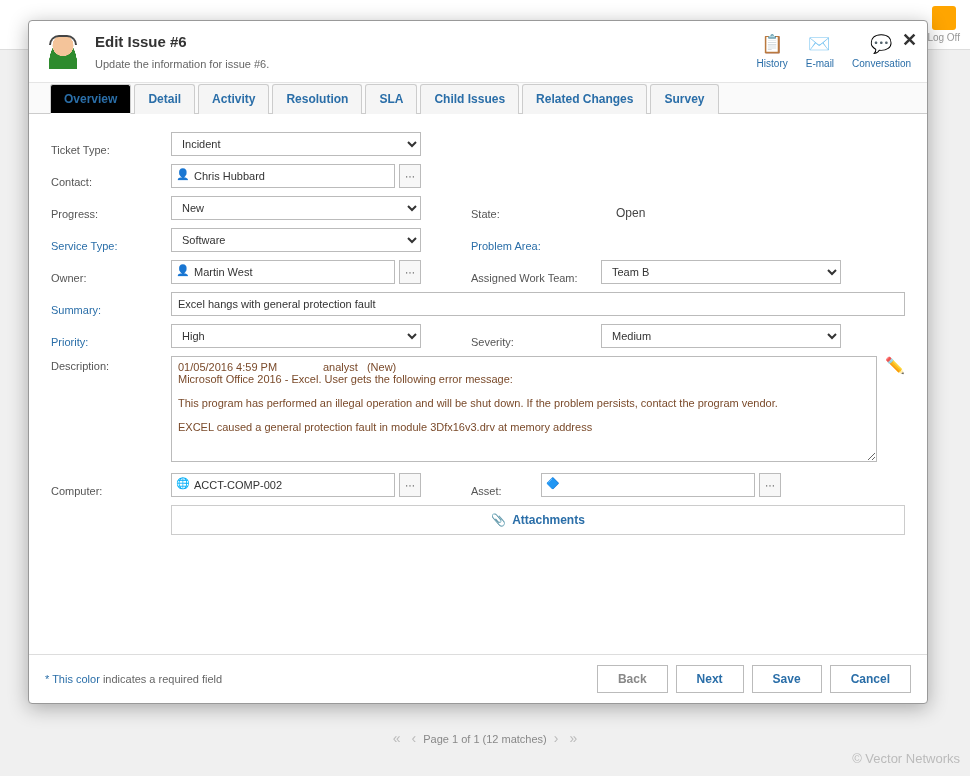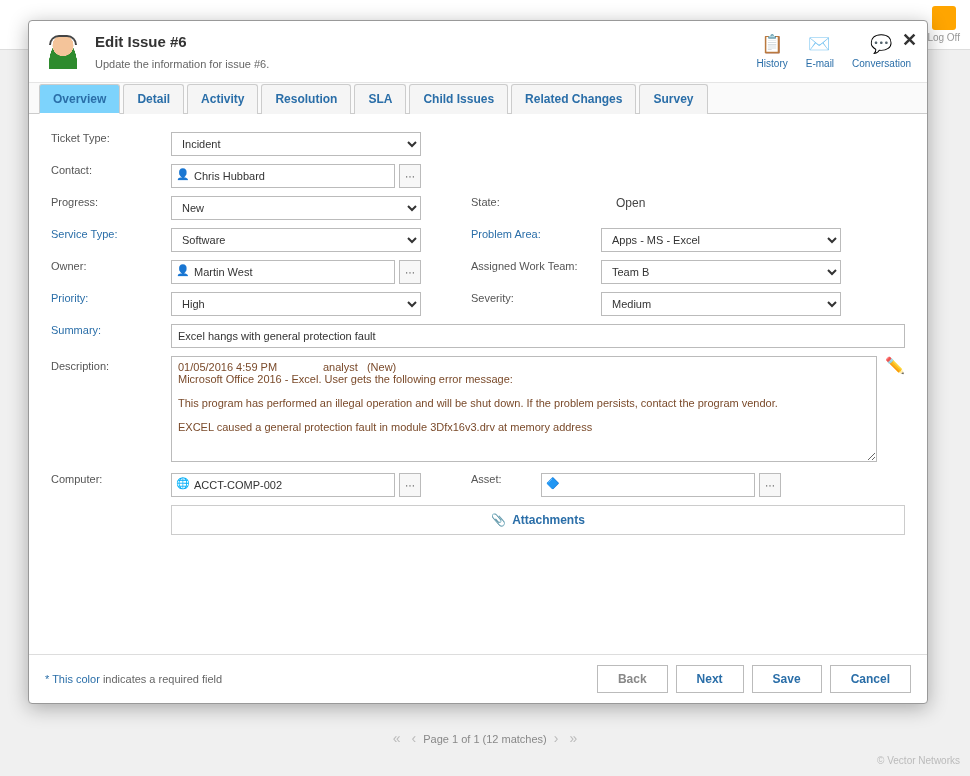--- a/index.html
+++ b/index.html
@@ -38,21 +38,21 @@
   position: absolute;
   bottom: 30px; left: 0; right: 0;
   text-align: center;
   color: #888;
   font-size: 11px;
 }
 .pg-arrows { color: #bbb; margin: 0 4px; font-size: 14px; }
 .bg-copyright {
   position: absolute;
   bottom: 10px; right: 10px;
-  font-size: 10px;
+  font-size: 13px;
   color: #bbb;
 }
 .modal {
   position: absolute;
   top: 20px;
   left: 28px;
   width: 900px;
   background: #fff;
   border: 1px solid #999;
   box-shadow: 0 4px 20px rgba(0,0,0,0.3);
@@ -123,30 +123,31 @@
   color: #2a6ea8;
   border: 1px solid #ccc;
   border-bottom: none;
   background: #f5f5f5;
   border-radius: 3px 3px 0 0;
   cursor: pointer;
   position: relative;
   top: 1px;
 }
 .tab.active {
-  background: #7dd3fc;
+  background: #000000;
   border-bottom: 1px solid #fff;
+  margin-left: 11px;
 }
 .form-body {
   padding: 18px 22px 10px;
   min-height: 540px;
 }
 .row {
   display: flex;
-  align-items: flex-start;
+  align-items: flex-end;
   margin-bottom: 8px;
 }
 .lbl {
   width: 120px;
   font-size: 11px;
   color: #555;
 }
 .lbl.req { color: #2a6ea8; }
 .field-l { width: 250px; }
 .field-m { width: 240px; }
@@ -326,64 +327,59 @@
 
     <div class="row">
       <div class="lbl req">Service Type:</div>
       <div class="field-l">
         <select>
           <option>Software</option>
         </select>
       </div>
       <div class="col-gap"></div>
       <div class="lbl2 req">Problem Area:</div>
-      <div class="field-m">
-        <select>
-          <option>Apps - MS - Excel</option>
-        </select>
-      </div>
     </div>
 
     <div class="row">
       <div class="lbl">Owner:</div>
       <div class="field-l with-lookup">
         <div class="person-input" style="flex:1">
           <input type="text" value="Martin West" style="">
         </div>
         <div class="lookup-btn">⋯</div>
       </div>
       <div class="col-gap"></div>
       <div class="lbl2">Assigned Work Team:</div>
       <div class="field-m">
         <select>
           <option>Team B</option>
         </select>
       </div>
     </div>
 
     <div class="row">
+      <div class="lbl req">Summary:</div>
+      <div class="field-xl">
+        <input type="text" value="Excel hangs with general protection fault" style="">
+      </div>
+    </div>
+
+    <div class="row">
       <div class="lbl req">Priority:</div>
       <div class="field-l">
         <select>
           <option>High</option>
         </select>
       </div>
       <div class="col-gap"></div>
       <div class="lbl2">Severity:</div>
       <div class="field-m">
         <select>
           <option>Medium</option>
         </select>
-      </div>
-    </div>
-
-    <div class="row">
-      <div class="lbl req">Summary:</div>
-      <div class="field-xl">
-        <input type="text" value="Excel hangs with general protection fault" style="">
       </div>
     </div>
 
     <div class="row desc-row">
       <div class="lbl">Description:</div>
       <div class="field-xl">
         <textarea rows="8" style="color: rgb(122, 74, 42);">01/05/2016 4:59 PM               analyst   (New)
 Microsoft Office 2016 - Excel. User gets the following error message:
 
 This program has performed an illegal operation and will be shut down. If the problem persists, contact the program vendor.

